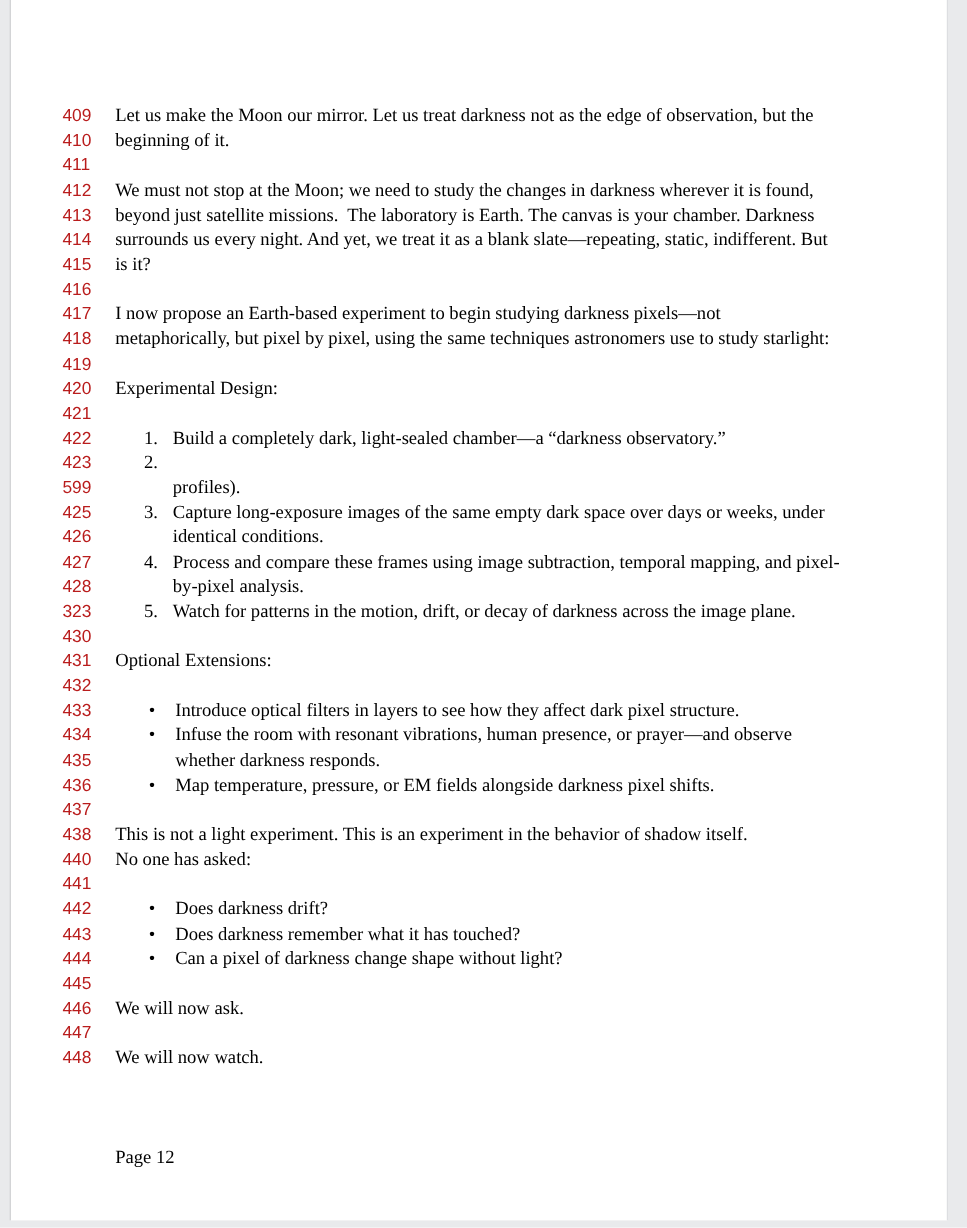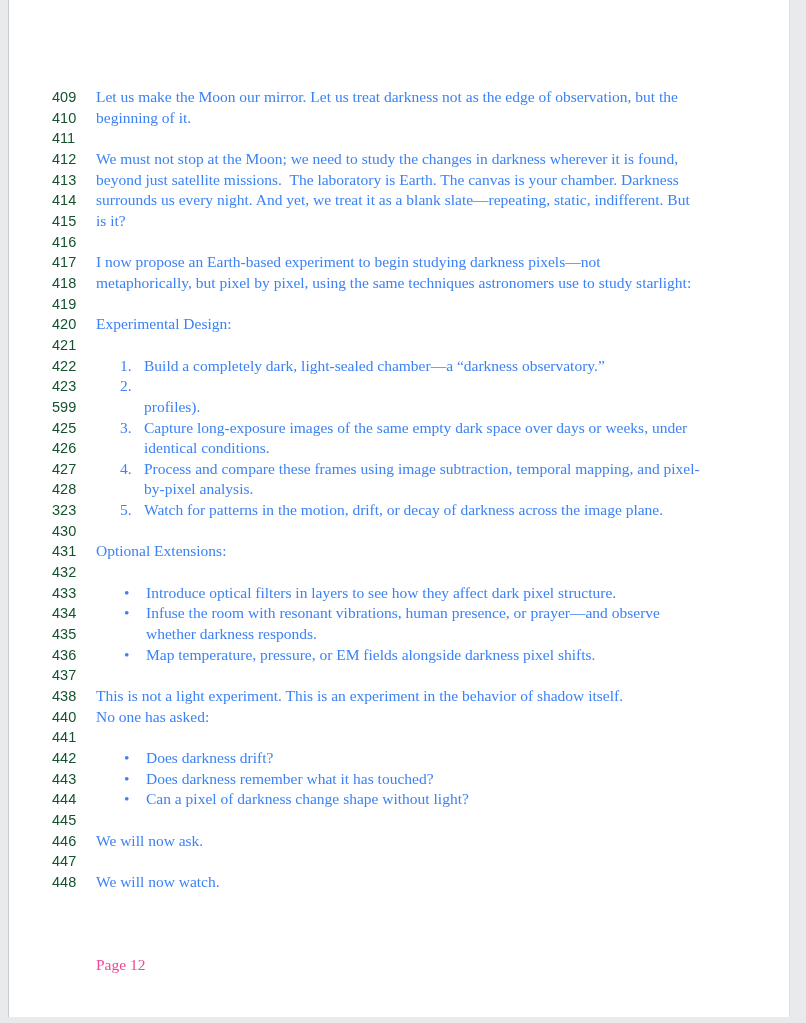--- a/index.html
+++ b/index.html
@@ -26,43 +26,43 @@
   .row{
     position:relative;
     height:20.67px;
   }
   .ln{
     position:absolute;
     left:43px;top:0;
     font-family:"Liberation Sans", sans-serif;
     font-size:14.5px;
     line-height:20.67px;
-    color:#14532d;
+    color:#b91c1c;
   }
   .txt, .marker{
     position:absolute;
     top:0;
     font-size:15.5px;
     line-height:20.67px;
-    color:#3b82f6;
+    color:#000000;
     white-space:pre;
   }
   .i-body .txt{left:87px;}
   .i-num .marker{left:111px;}
   .i-num .txt{left:135px;}
   .i-numcont .txt{left:135px;}
   .i-bullet .marker{left:115px;}
   .i-bullet .txt{left:137px;}
   .i-bulletcont .txt{left:137px;}
   .footer{
     position:absolute;
     top:955px;left:87px;
     font-size:15.5px;
     line-height:20.67px;
-    color:#ec4899;
+    color:#000000;
   }
 </style>
 </head>
 <body>
 
 <div class="page">
   <div class="lines">
       <div class="row i-body">
     <span class="ln">409</span>
 

